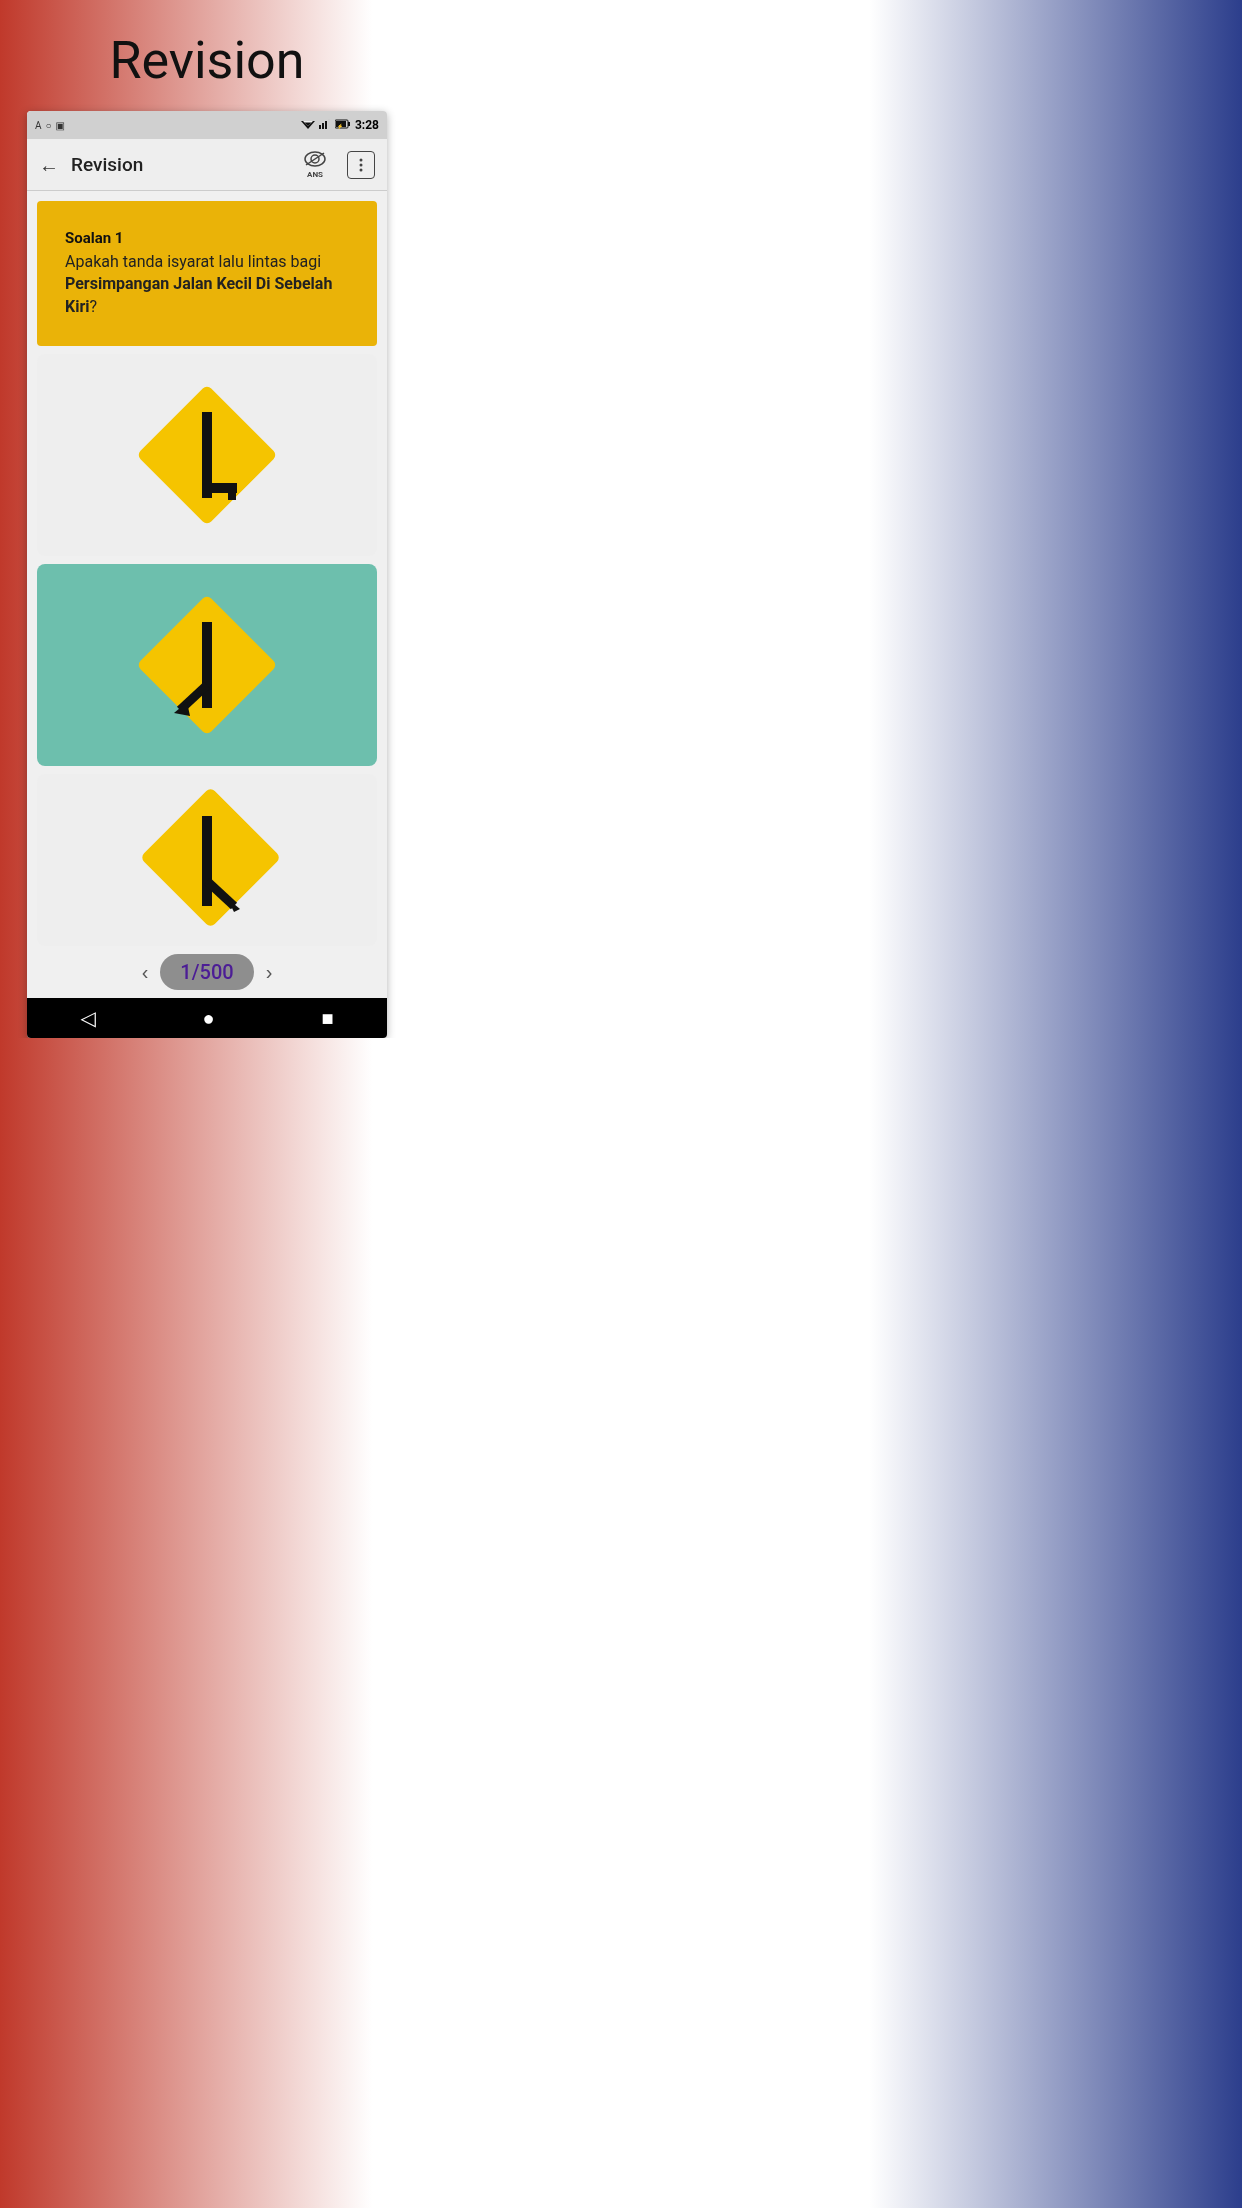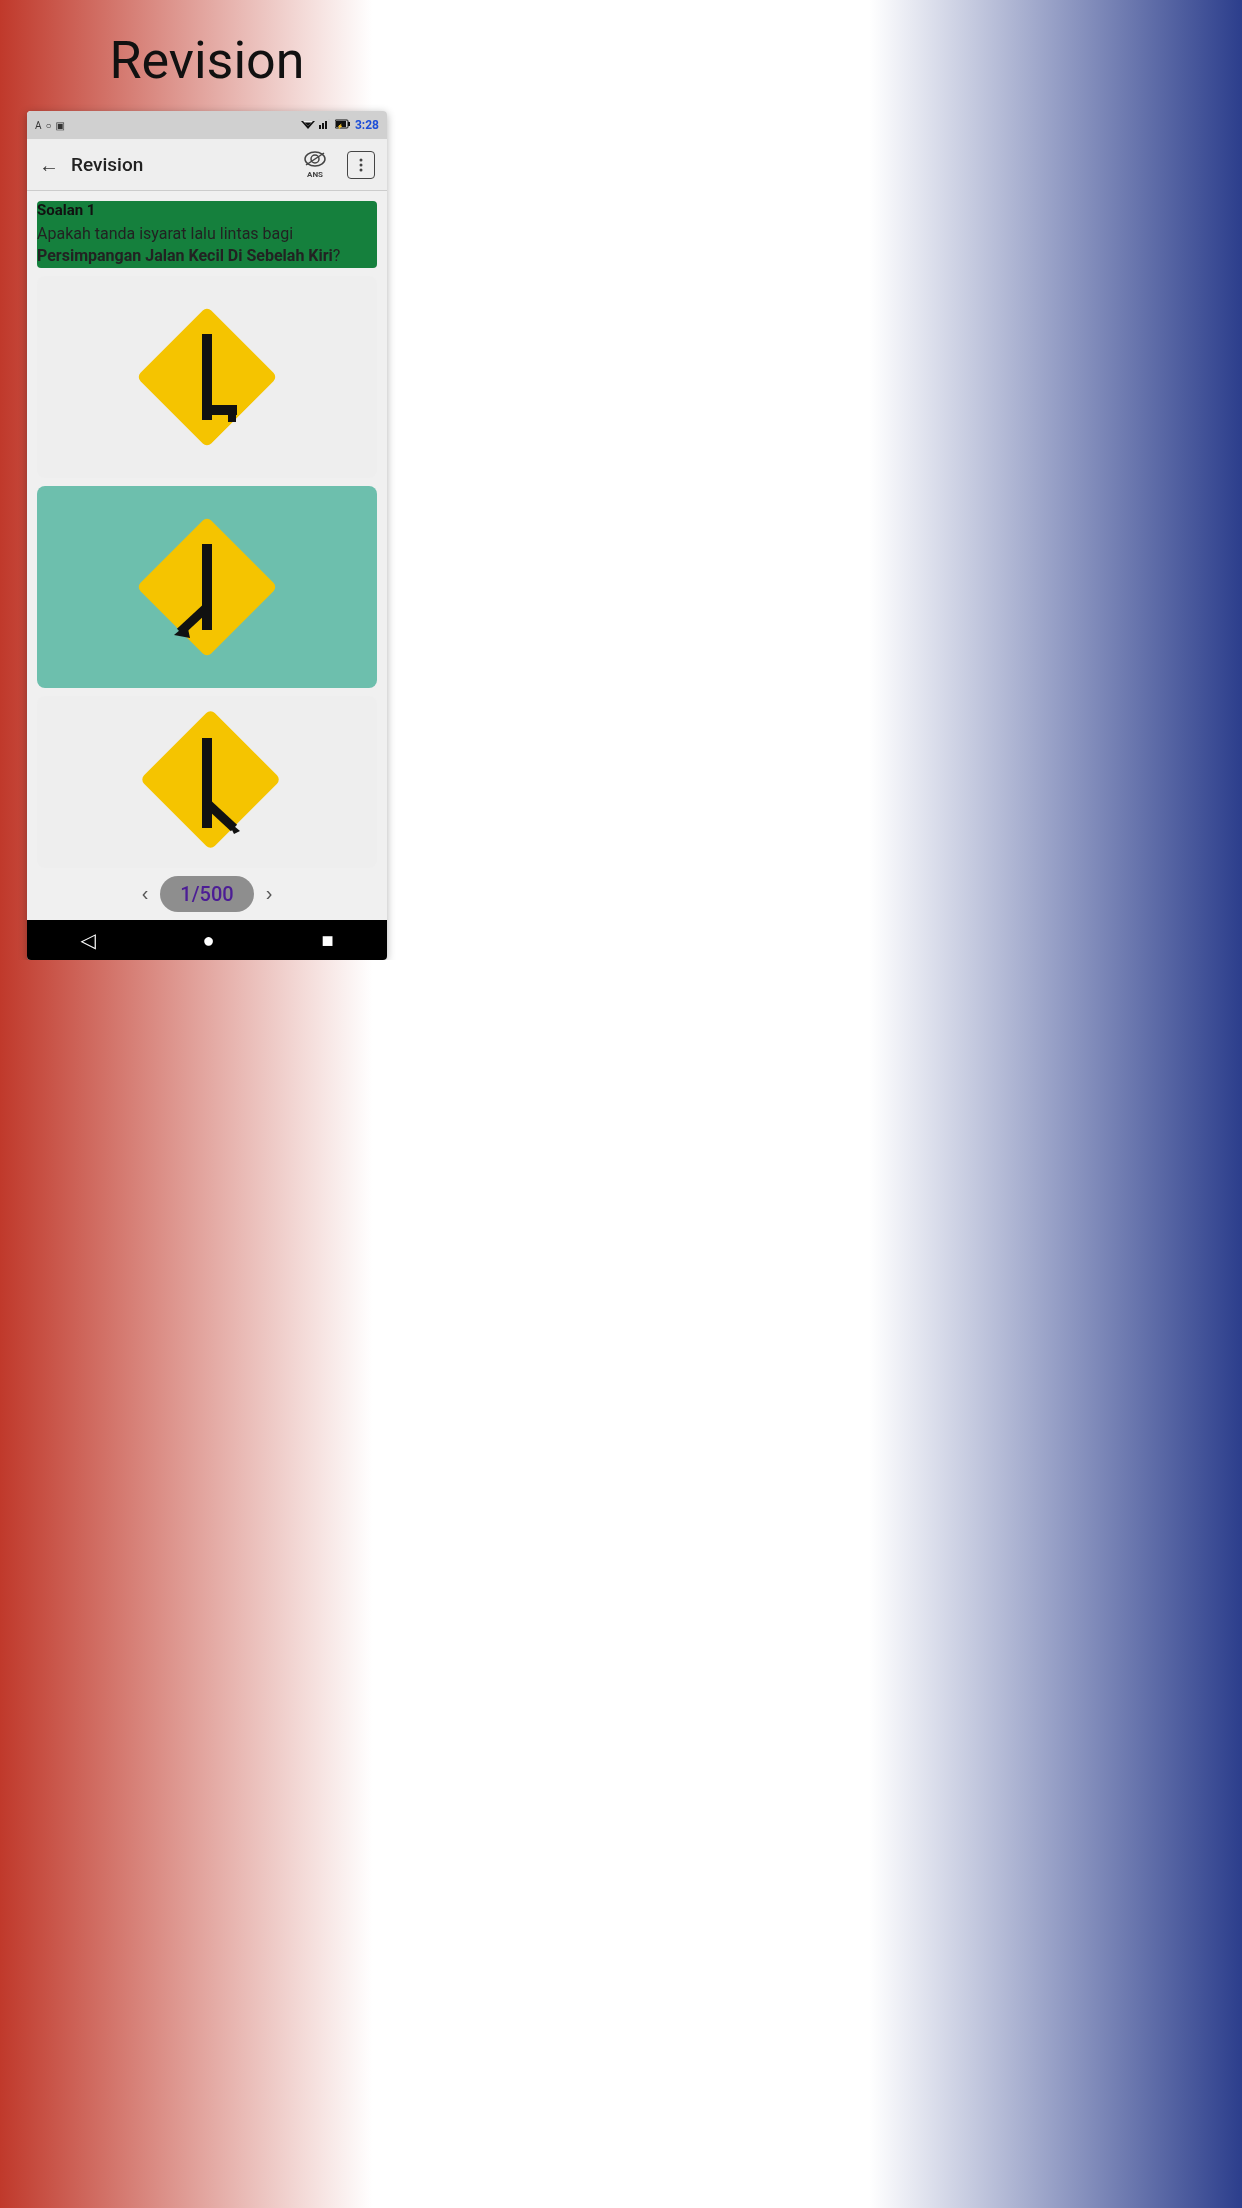--- a/index.html
+++ b/index.html
@@ -52,21 +52,21 @@
     .status-icon {
       font-size: 10px;
       color: #333;
     }
 
     .status-right {
       display: flex;
       align-items: center;
       gap: 4px;
       font-size: 12px;
-      color: #1d4ed8;
+      color: #000000;
       font-weight: bold;
     }
 
     
     .app-bar {
       background: #eeeeee;
       height: 52px;
       display: flex;
       align-items: center;
       padding: 0 12px;
@@ -210,22 +210,22 @@
     .pagination-badge {
       background: rgba(100,100,100,0.7);
       color: #4c1d95;
       border-radius: 20px;
       padding: 6px 20px;
       font-size: 20px;
       font-weight: 500;
     }
 
     .question-block {
-      background: #15803d;
-      padding: 0;
+      background: #eab308;
+      padding: 28px;
       border-radius: 2px;
     }
   </style>
 </head>
 <body>
 
 <div class="page-title">Revision</div>
 
 <div class="phone-frame">
 

